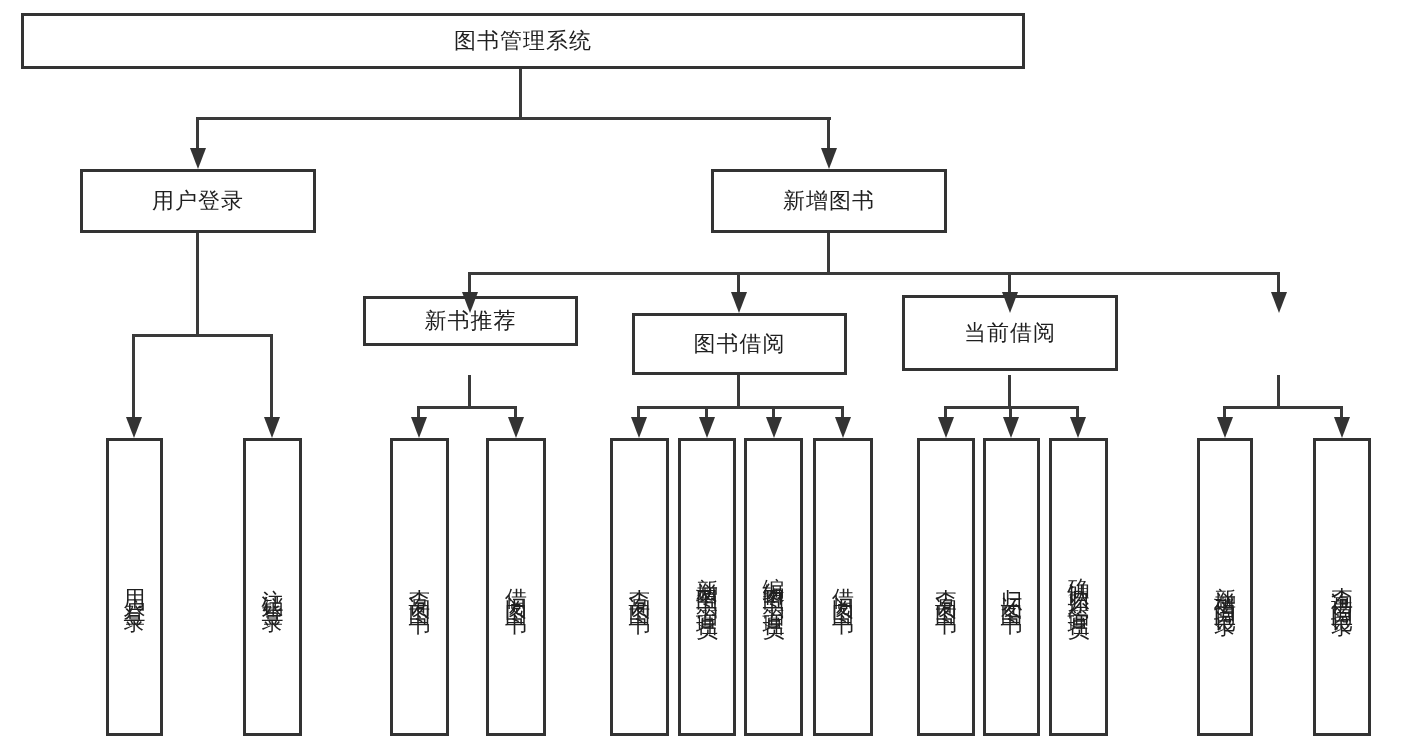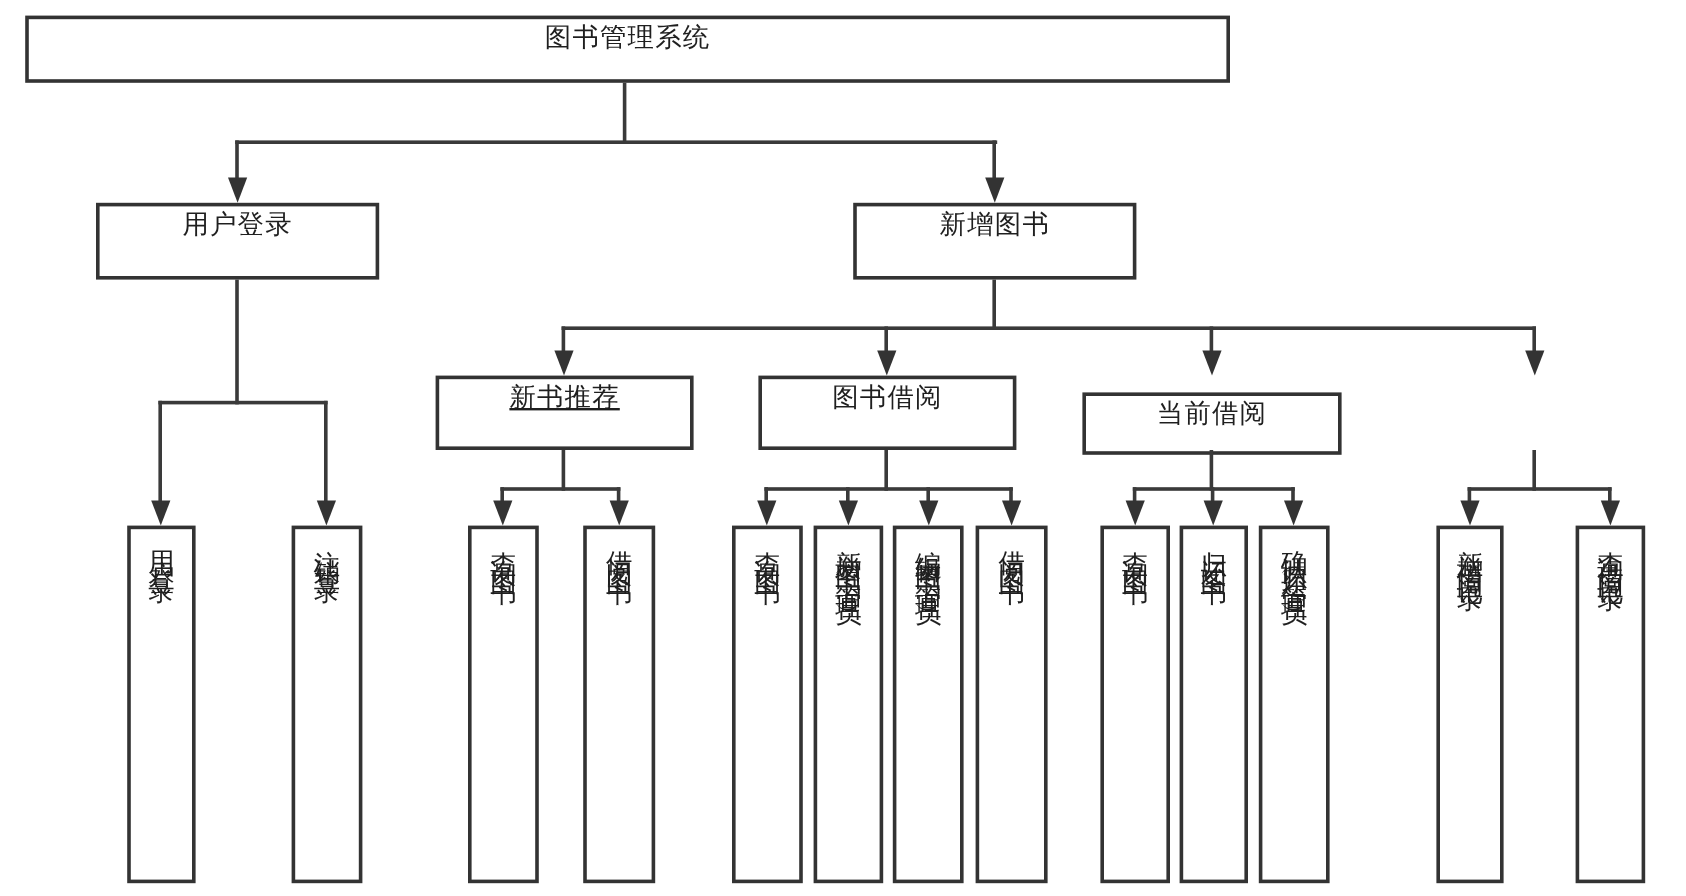--- a/index.html
+++ b/index.html
@@ -14,20 +14,21 @@
     background: #ffffff;
     font-family: "Liberation Sans", sans-serif;
     overflow: hidden;
   }
   .box {
     position: absolute;
     box-sizing: border-box;
     border: 3px solid #333333;
     background: #ffffff;
     display: flex;
+    align-items: center;
     justify-content: center;
     color: #1f1f1f;
   }
   .box.h {
     font-size: 22px;
     letter-spacing: 1px;
   }
   .box.leaf {
     top: 438px;
     height: 298px;
@@ -77,29 +78,29 @@
   </div>
 
   <div class="box h" style="left:80px; top:169px; width:236px; height:64px;">
     <span>用户登录</span>
   </div>
 
   <div class="box h" style="left:711px; top:169px; width:236px; height:64px;">
     <span>新增图书</span>
   </div>
 
-  <div class="box h" style="left:363px; top:313px; width:215px; height:62px;text-decoration:underline;">
+  <div class="box h" style="left:363px; top:296px; width:215px; height:50px;">
     <span>新书推荐</span>
   </div>
 
   <div class="box h" style="left:632px; top:313px; width:215px; height:62px;">
     <span>图书借阅</span>
   </div>
 
-  <div class="box h" style="left:902px; top:327px; width:216px; height:52px;">
+  <div class="box h" style="left:902px; top:295px; width:216px; height:76px;">
     <span>当前借阅</span>
   </div>
 
 
   <div class="box leaf" style="left:106px; width:57px;">
     <span class="vtext">用户登录</span>
   </div>
   <div class="box leaf" style="left:243px; width:59px;">
     <span class="vtext">注销登录</span>
   </div>

